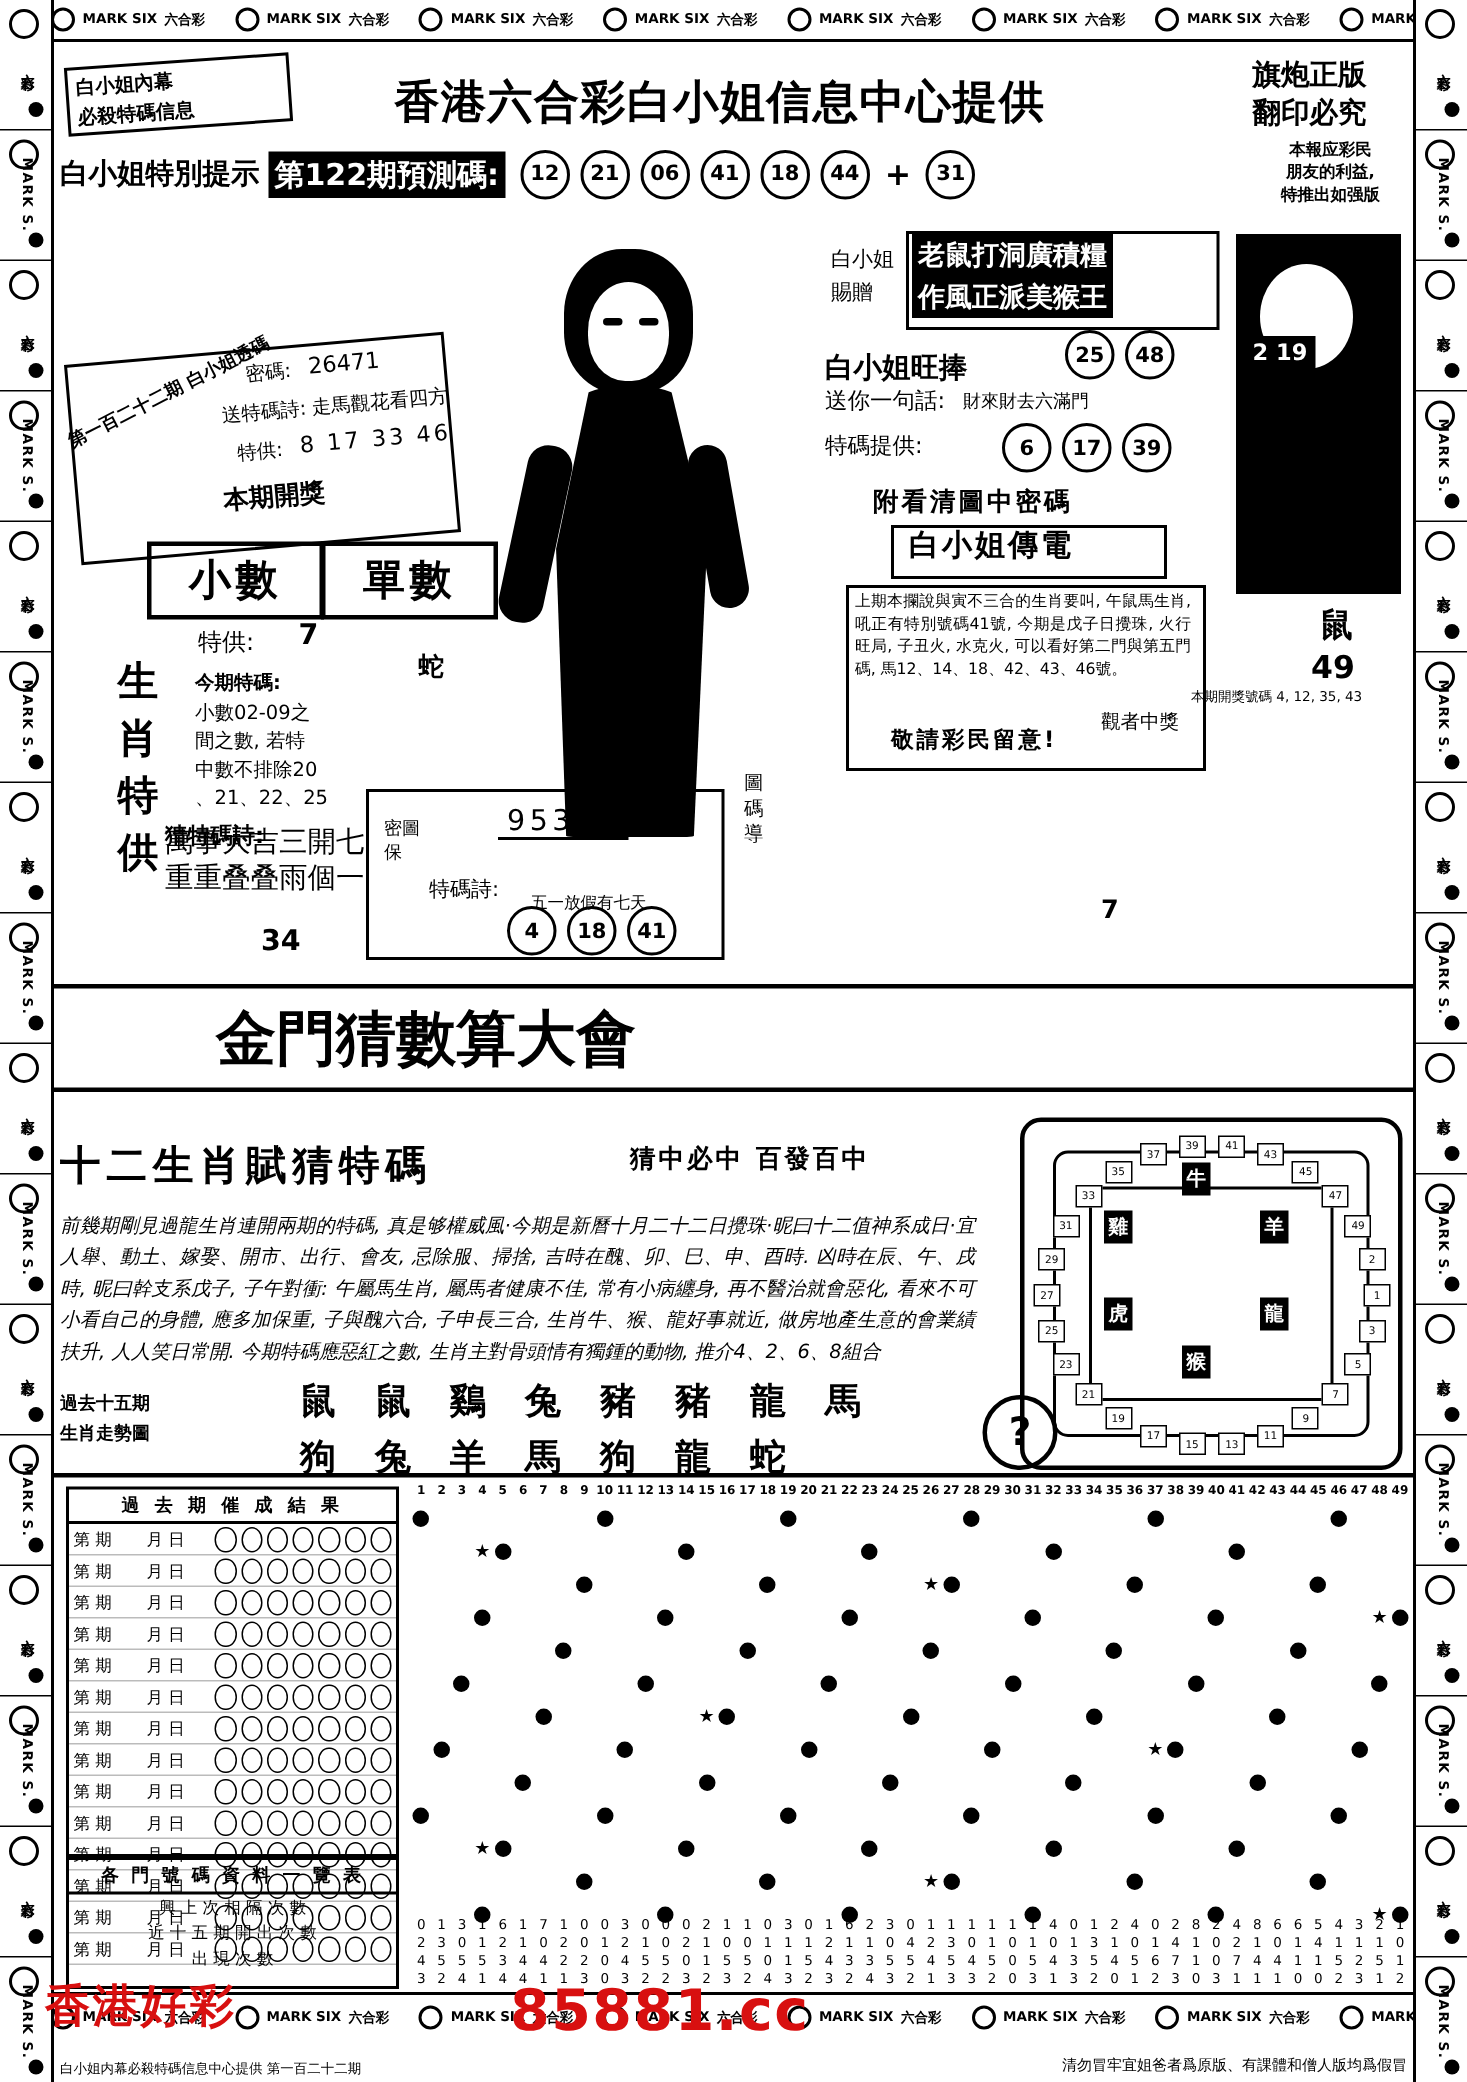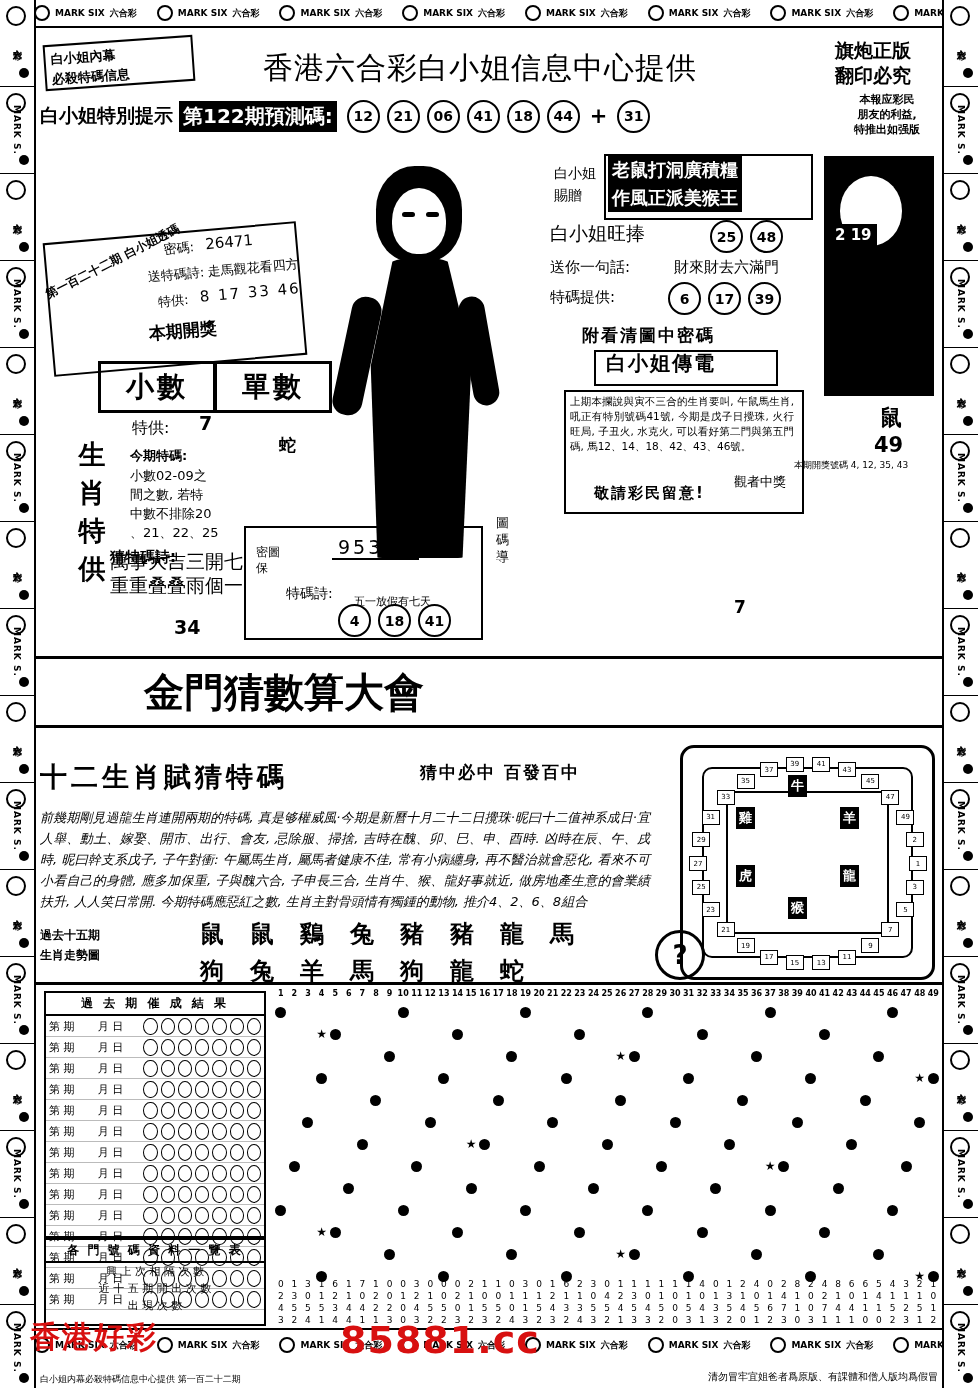--- a/index.html
+++ b/index.html
@@ -15,21 +15,21 @@
   .rail .ball{position:absolute;left:6px;top:6px;width:16px;height:16px;border:2px solid #000;border-radius:50%;}
   .rail .dot{position:absolute;right:5px;bottom:8px;width:10px;height:10px;background:#000;border-radius:50%;}
 
   
   .topstrip{position:absolute;left:34px;right:34px;top:0;height:26px;border-bottom:2px solid #000;display:flex;align-items:center;overflow:hidden;}
   .topstrip .unit{display:flex;align-items:center;gap:5px;margin-right:20px;font-size:9px;font-weight:bold;white-space:nowrap;}
   .topstrip .o{width:12px;height:12px;border:2px solid #000;border-radius:50%;}
 
   .issue{position:absolute;left:0;right:0;top:28px;text-align:center;font-size:17px;font-weight:bold;letter-spacing:2px;}
 
-  .title-main{position:absolute;left:180px;top:48px;width:600px;text-align:center;font-size:30px;font-weight:normal;letter-spacing:1px;font-family:"DejaVu Serif","Liberation Serif",serif;}
+  .title-main{position:absolute;left:180px;top:48px;width:600px;text-align:center;font-size:30px;font-weight:bold;letter-spacing:1px;font-family:"DejaVu Serif","Liberation Serif",serif;}
 
   .stampTL{position:absolute;left:44px;top:40px;width:150px;height:46px;border:2px solid #000;transform:rotate(-4deg);font-size:13px;line-height:20px;padding:3px 5px;box-sizing:border-box;font-weight:bold;overflow:hidden;}
   .stampTR{position:absolute;right:44px;top:38px;width:122px;text-align:center;font-size:19px;font-weight:bold;line-height:25px;}
 
   .tipbar{position:absolute;left:40px;top:96px;right:40px;height:40px;display:flex;align-items:center;gap:6px;}
   .tipbar .lbl{font-size:19px;font-weight:bold;white-space:nowrap;}
   .tipbar .inv{background:#000;color:#fff;font-size:20px;font-weight:bold;padding:2px 4px;white-space:nowrap;}
   .ballrow{display:flex;align-items:center;gap:7px;margin-left:4px;}
   .ball{width:29px;height:29px;border:2px solid #000;border-radius:50%;display:flex;align-items:center;justify-content:center;font-size:14px;font-weight:bold;}
   .plus{font-size:21px;font-weight:bold;margin:0 3px;}
@@ -413,28 +413,28 @@
         <span class="ball">18</span>
         <span class="ball">41</span>
       </div>
 
     <div class="smallblk" style="left:520px;top:26px;font-size:14px;white-space:pre-line;line-height:22px">白小姐
 賜贈</div>
     <div class="rbox" style="left:570px;top:18px;width:205px;height:62px"></div>
     <div class="inv" style="position:absolute;left:574px;top:20px;font-size:18px;font-weight:bold;padding:2px 4px">老鼠打洞廣積糧</div>
     <div class="inv" style="position:absolute;left:574px;top:48px;font-size:18px;font-weight:bold;padding:2px 4px">作風正派美猴王</div>
 
-    <div class="smallblk" style="left:516px;top:88px;font-size:19px;font-weight:normal">白小姐旺捧</div>
+    <div class="smallblk" style="left:516px;top:100px;font-size:19px;font-weight:bold">白小姐旺捧</div>
     <div class="ballrow" style="position:absolute;left:672px;top:84px" id="hotballs">
         <span class="ball">25</span>
         <span class="ball">48</span>
       </div>
 
     <div class="smallblk" style="left:516px;top:122px;font-size:15px">送你一句話:</div>
-    <div class="smallblk" style="left:640px;top:122px;font-size:15px">財來財去六滿門</div>
+    <div class="smallblk" style="left:608px;top:122px;font-size:12px">財來財去六滿門</div>
 
     <div class="smallblk" style="left:516px;top:152px;font-size:15px">特碼提供:</div>
     <div class="ballrow" style="position:absolute;left:630px;top:146px" id="supballs">
         <span class="ball">6</span>
         <span class="ball">17</span>
         <span class="ball">39</span>
       </div>
 
     <div class="smallblk" style="left:548px;top:190px;font-size:17px;font-weight:bold;letter-spacing:2px">附看清圖中密碼</div>
     <div class="rbox" style="left:560px;top:214px;width:180px;height:32px"></div>

